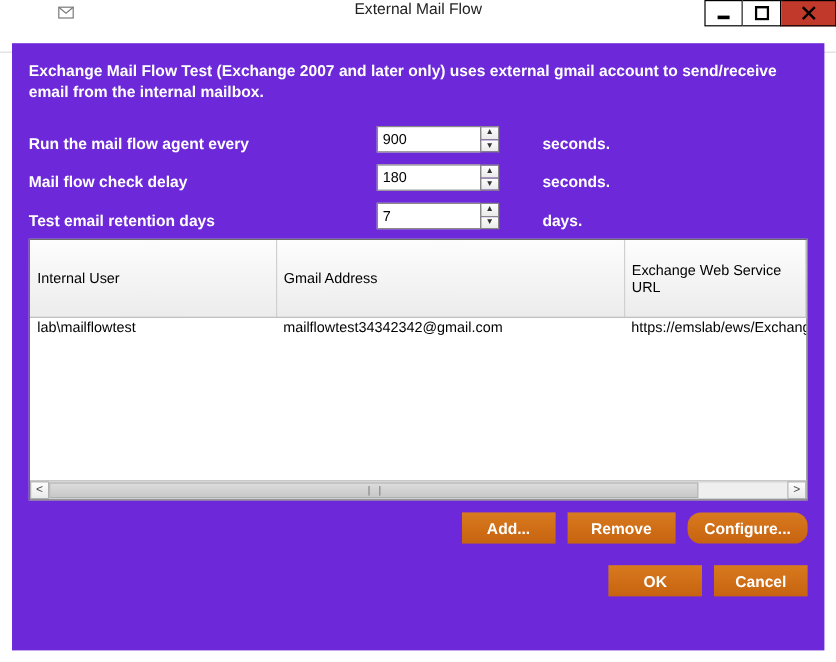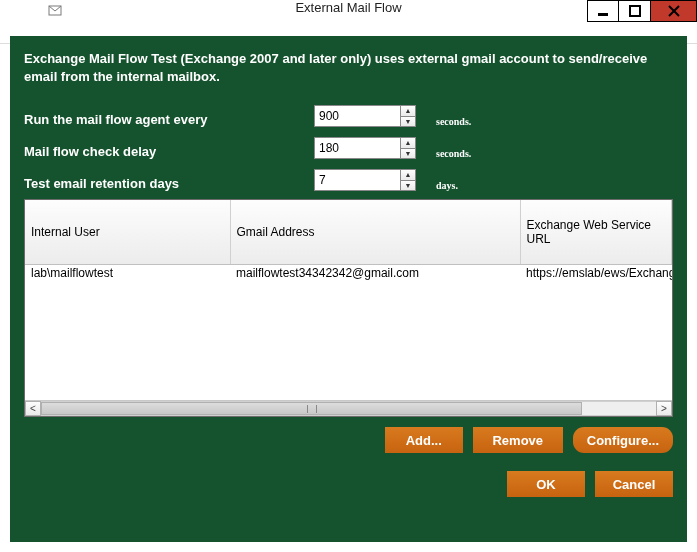--- a/index.html
+++ b/index.html
@@ -55,21 +55,21 @@
     justify-content:center;
     margin-top:0;
   }
   .winbtn.min svg, .winbtn.max svg, .winbtn.close svg { display:block; }
   .winbtn.close { background:#c0392b; border-color:#000; width:46px; }
   .winbtn + .winbtn { border-left:none; }
   .client {
     position:absolute;
     left:10px; top:36px;
     right:10px; bottom:10px;
-    background:#14532d;
+    background:#6d28d9;
   }
   .inner {
     padding:14px 14px 14px 14px;
     color:#fff;
   }
   .intro {
     font-size:13px;
     font-weight:bold;
     color:#fff;
     line-height:1.35;
@@ -109,24 +109,23 @@
   .spin .sb {
     flex:1;
     border:1px solid #888;
     background:linear-gradient(#fdfdfd,#eaeaea);
     display:flex; align-items:center; justify-content:center;
     font-size:7px; line-height:1;
     color:#333;
   }
   .spin .sb + .sb { border-top:none; }
   .unit {
-    margin-left:20px;
+    margin-left:36px;
     font-weight:bold;
-    font-size:10px;
-    font-family:Liberation Serif, serif;
+    font-size:13px;
   }
   .grid-wrap {
     margin-top:8px;
     background:#fff;
     height:218px;
     border:1px solid #6b6b6b;
     position:relative;
     overflow:hidden;
   }
   table.grid {

